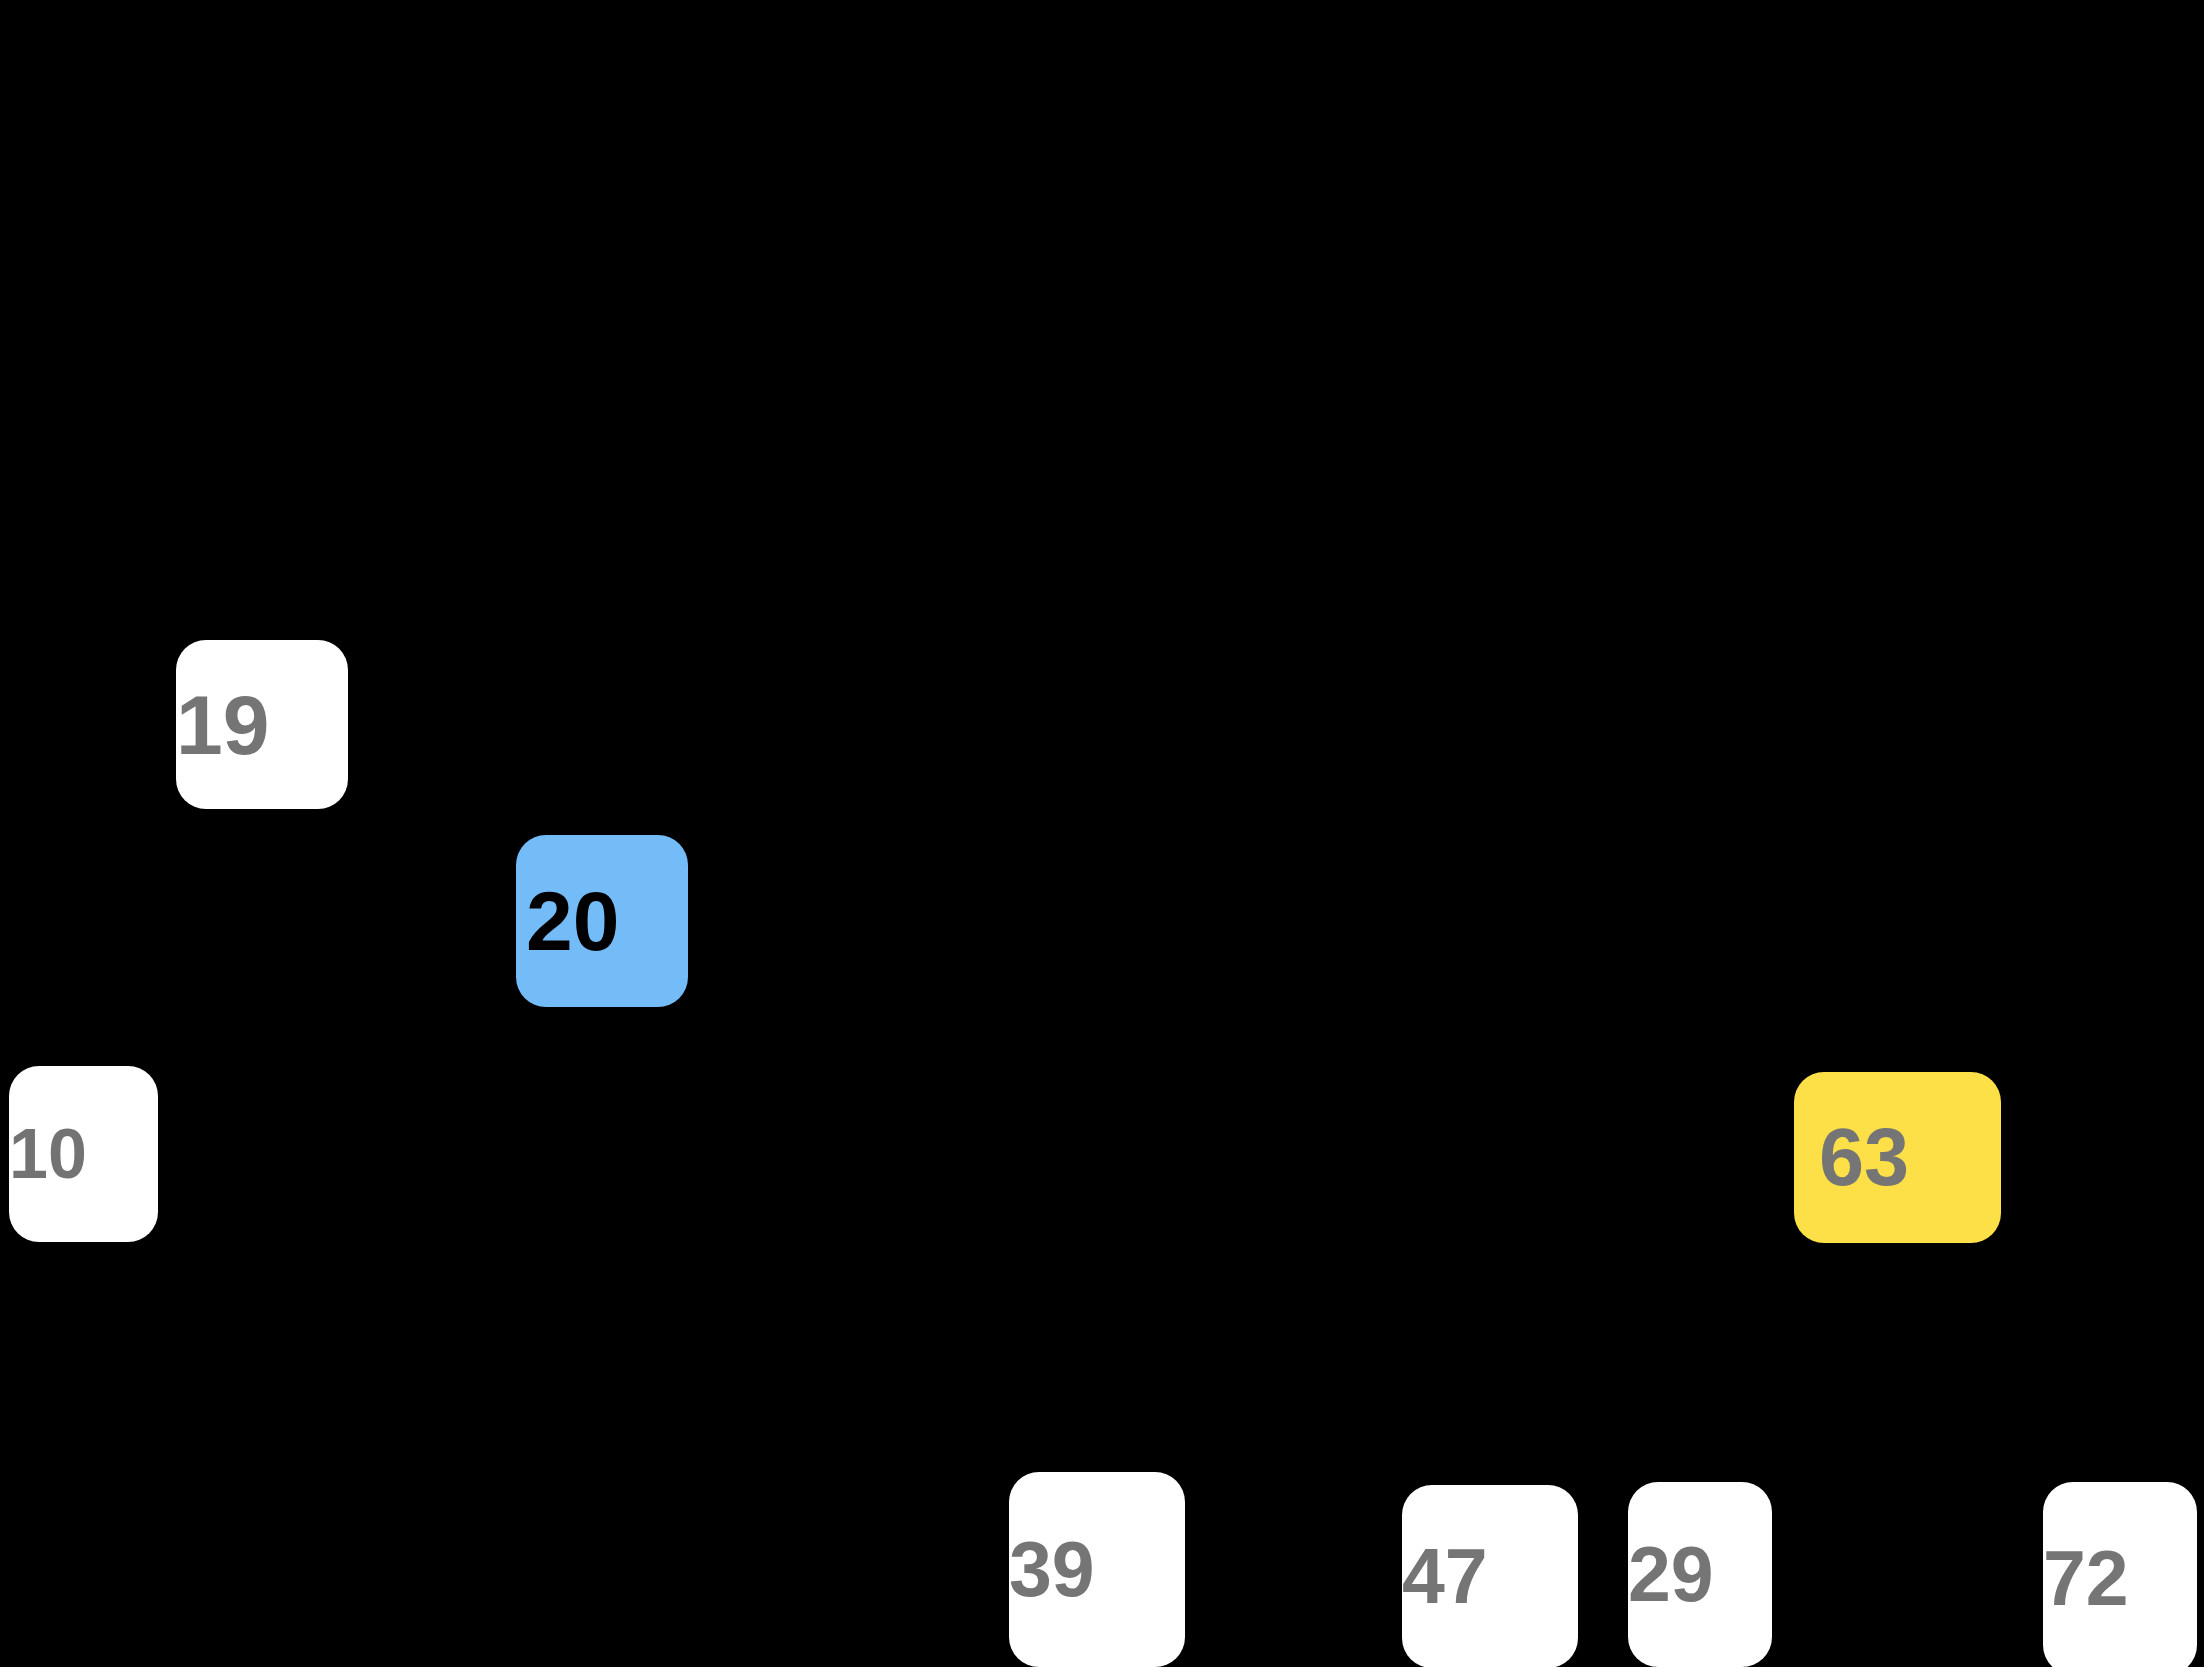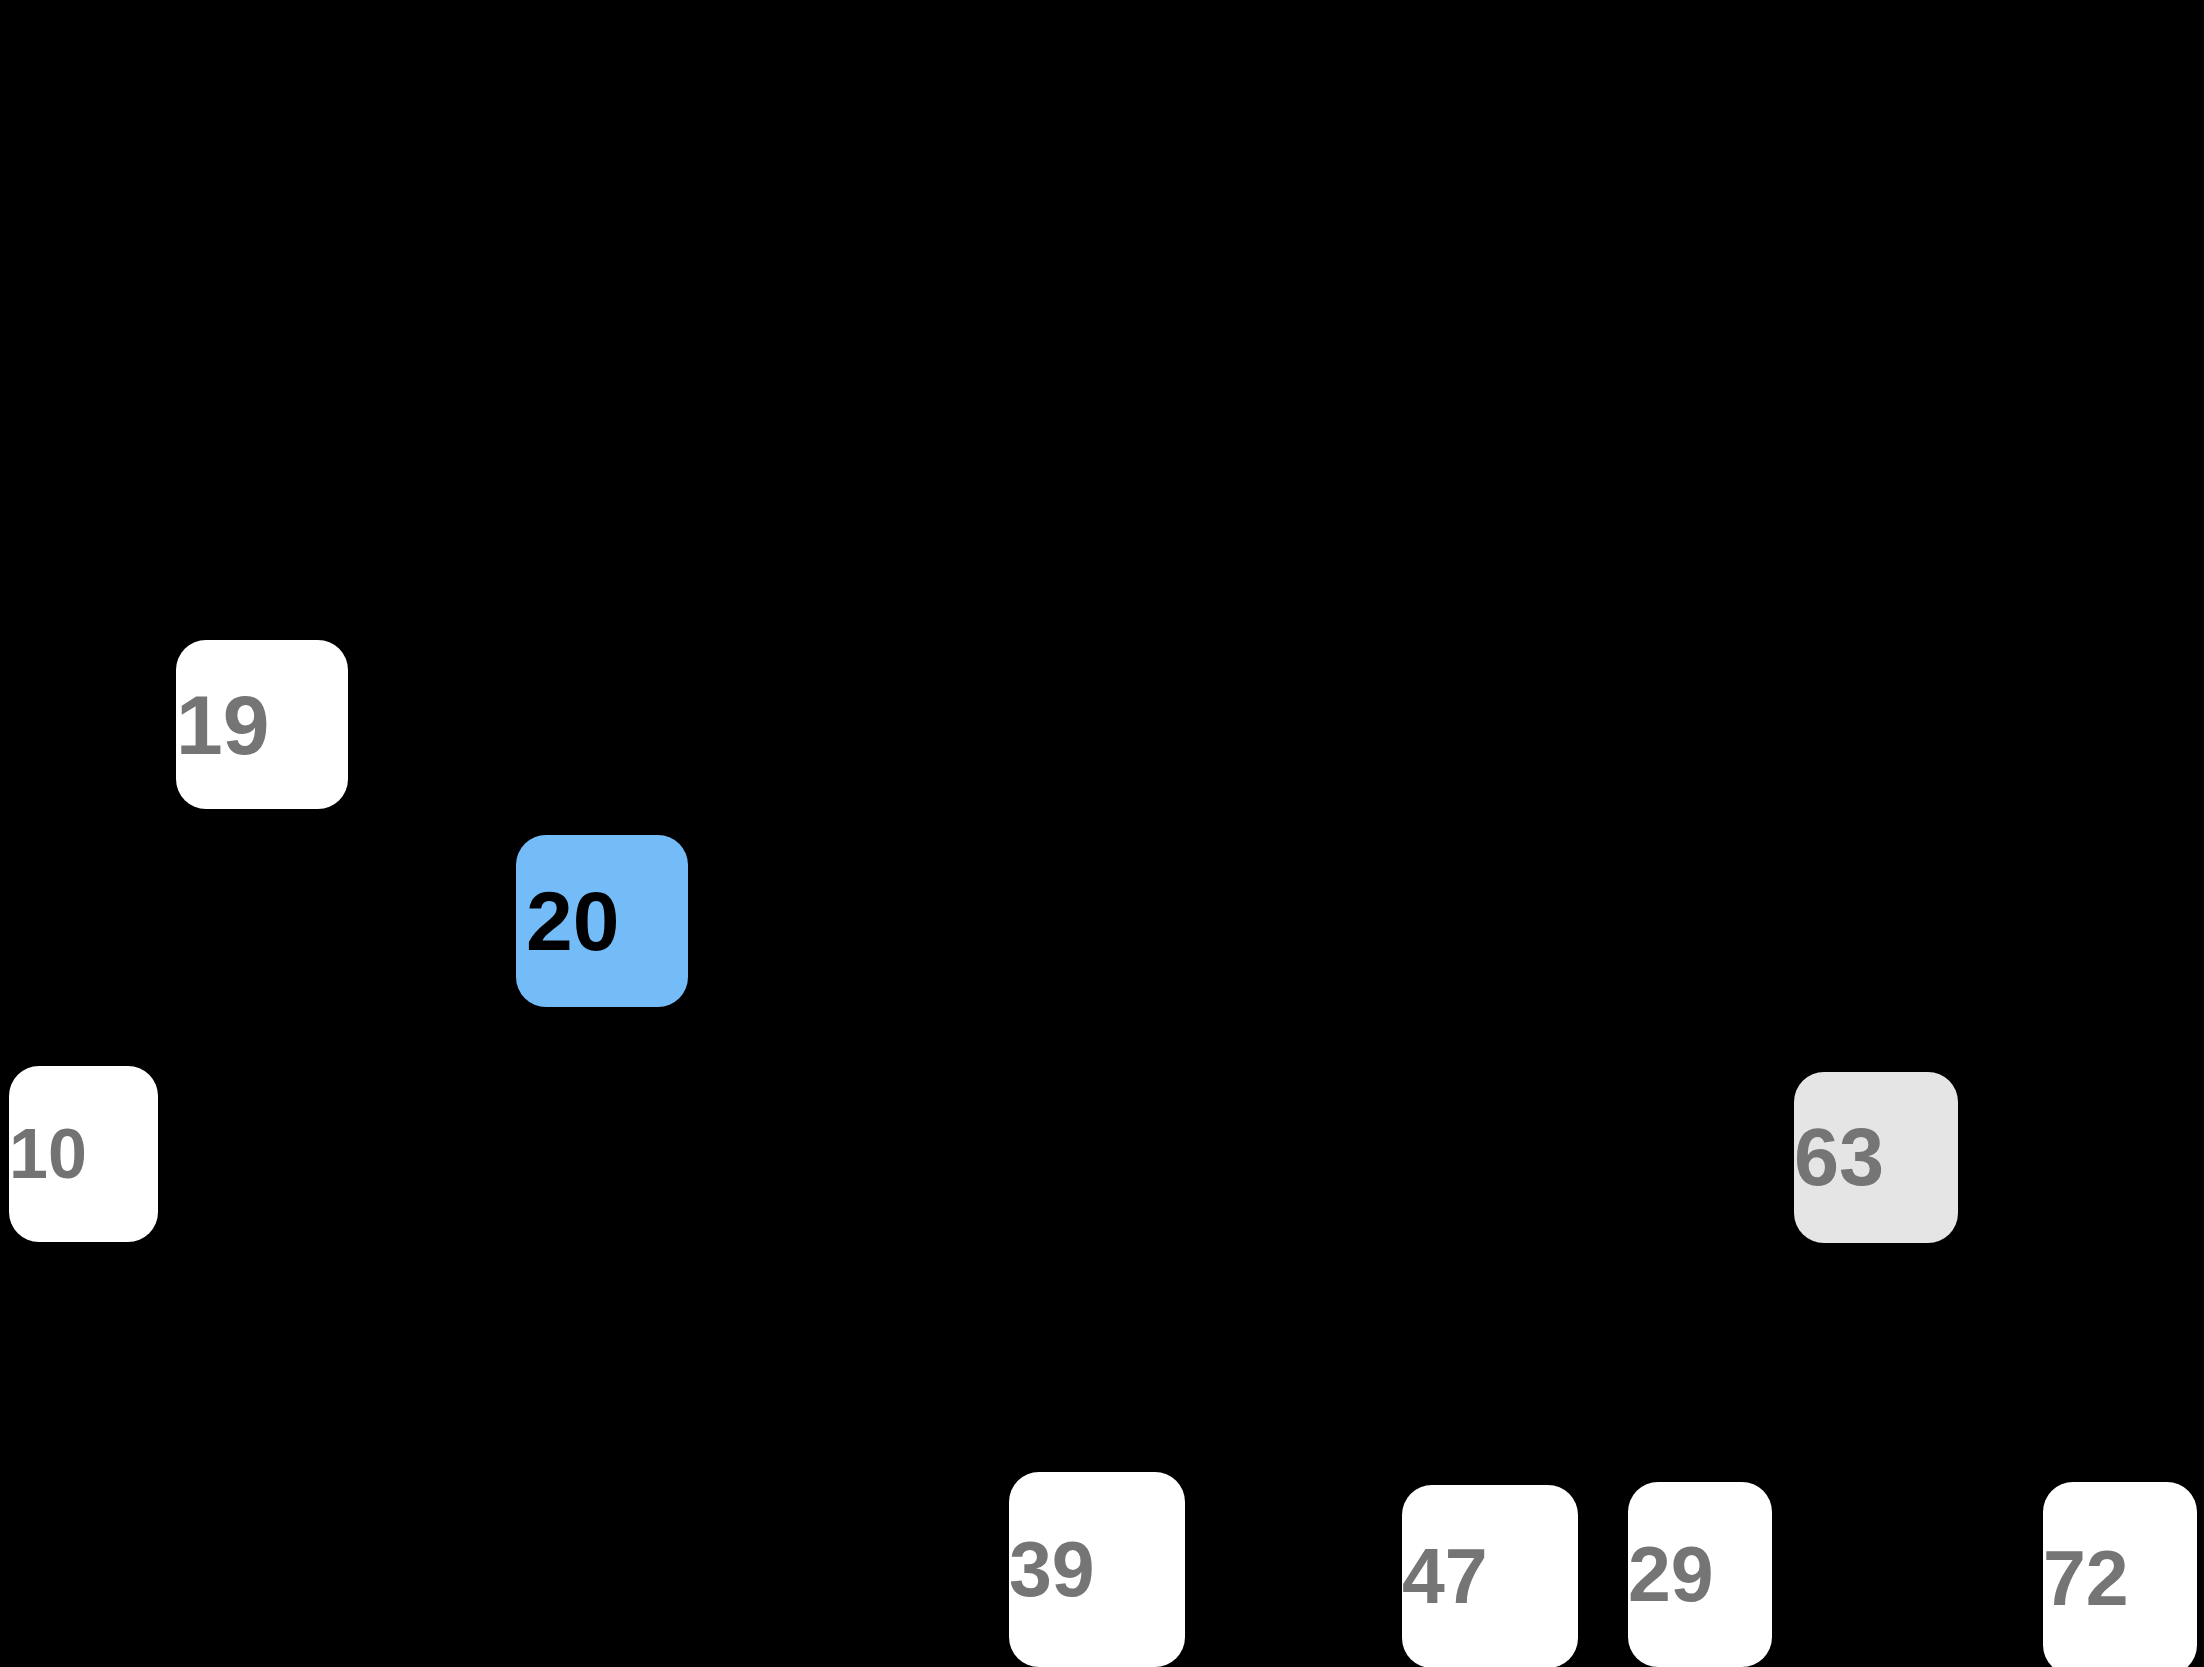--- a/index.html
+++ b/index.html
@@ -48,21 +48,21 @@
 <div id="stage" style="width: 2205px; height: 1668px; background: rgb(0, 0, 0);">
     <div class="node" style="left: 176px; top: 640px; width: 172px; height: 169px; background: rgb(255, 255, 255); border-radius: 30px;">
       <span class="node-label" style="font-size: 84px; color: rgb(117, 117, 117);">19</span>
     </div>
     <div class="node selected" style="left: 516px; top: 835px; width: 172px; height: 172px; background: rgb(116, 188, 248); border-radius: 30px;">
       <span class="node-label" style="font-size: 84px; color: rgb(0, 0, 0); margin-left: 10px;">20</span>
     </div>
     <div class="node" style="left: 9px; top: 1066px; width: 149px; height: 176px; background: rgb(255, 255, 255); border-radius: 30px;">
       <span class="node-label" style="font-size: 70px; color: #737373;">10</span>
     </div>
-    <div class="node" style="left: 1794px; top: 1072px; width: 164px; height: 171px; background: #e5e5e5; border-radius: 30px;">
+    <div class="node" style="left: 1794px; top: 1072px; width: 207px; height: 171px; background: #fde047; border-radius: 30px; padding-left: 25px;">
       <span class="node-label" style="font-size: 81px; color: rgb(117, 117, 117);">63</span>
     </div>
     <div class="node" style="left: 1009px; top: 1472px; width: 176px; height: 195px; background: rgb(255, 255, 255); border-radius: 30px;">
       <span class="node-label" style="font-size: 77px; color: rgb(117, 117, 117);">39</span>
     </div>
     <div class="node" style="left: 1402px; top: 1485px; width: 176px; height: 183px; background: rgb(255, 255, 255); border-radius: 30px;">
       <span class="node-label" style="font-size: 77px; color: rgb(117, 117, 117);">47</span>
     </div>
     <div class="node" style="left: 1628px; top: 1482px; width: 144px; height: 185px; background: rgb(255, 255, 255); border-radius: 30px;">
       <span class="node-label" style="font-size: 77px; color: rgb(117, 117, 117);">29</span>

